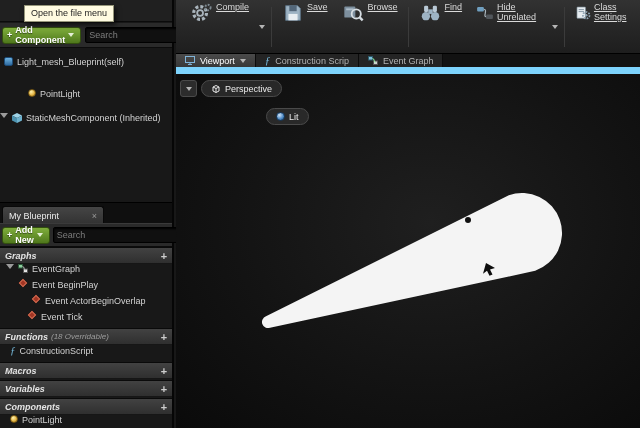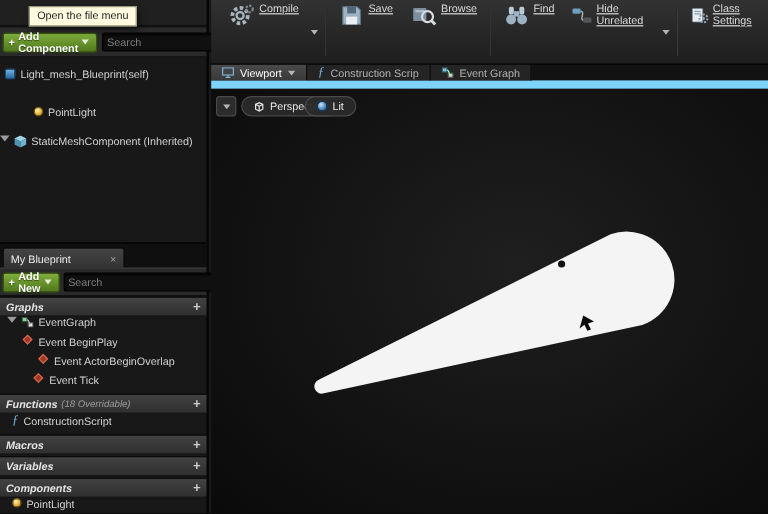--- a/index.html
+++ b/index.html
@@ -49,21 +49,21 @@
   
   .dtabs{ position:absolute; left:0; top:54px; width:100%; height:20px; background:#121212; border-bottom:7px solid #7dd3fc; display:flex; }
   .dtab{ display:flex; align-items:center; gap:5px; padding:0 9px; color:#b2b2b2; background:#242424; border-right:1px solid #0b0b0b; height:100%; }
   .dtab.active{ background:linear-gradient(#4a4a4a,#383838); color:#fff; }
   
   .vp{ position:absolute; left:0; top:74px; width:464px; height:354px; overflow:hidden;
     background:radial-gradient(ellipse at 55% 42%, #1f1f1f 0%, #131313 55%, #0a0a0a 100%); }
   .vbtn{ position:absolute; left:4px; top:6px; width:17px; height:17px; border-radius:3px; background:#2c2c2c; border:1px solid #4a4a4a; display:flex; align-items:center; justify-content:center; }
   .pill{ position:absolute; top:6px; height:17px; border-radius:9px; background:rgba(42,42,42,.95); border:1px solid #4a4a4a; display:flex; align-items:center; gap:4px; padding:0 9px; color:#eaeaea; }
   .pill.persp{ left:25px; }
-  .pill.lit{ left:78px; }
+  .pill.lit{ left:90px;margin-top:28px; }
   .sphere{ width:9px; height:9px; border-radius:50%; background:radial-gradient(circle at 35% 30%, #cfe4f7, #4a86c2 60%, #1d4976); border:1px solid #16395c; }
   .cone-svg{ position:absolute; left:0; top:0; pointer-events:none; }
   
   .tooltip{ position:absolute; left:24px; top:5px; z-index:20; background:#fffbe1; border:1px solid #96967a;
     box-shadow:2px 3px 5px rgba(0,0,0,.65); padding:2px 6px 3px; color:#1d1d1d; font-size:9px; white-space:nowrap; }
 </style>
 </head>
 <body>
 
 <div class="screen">

